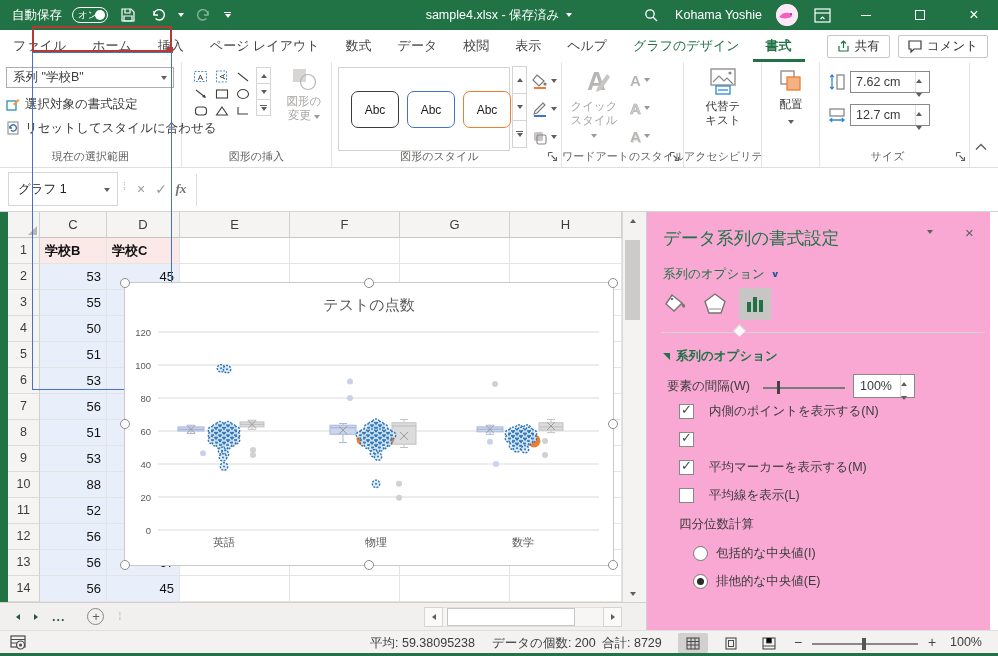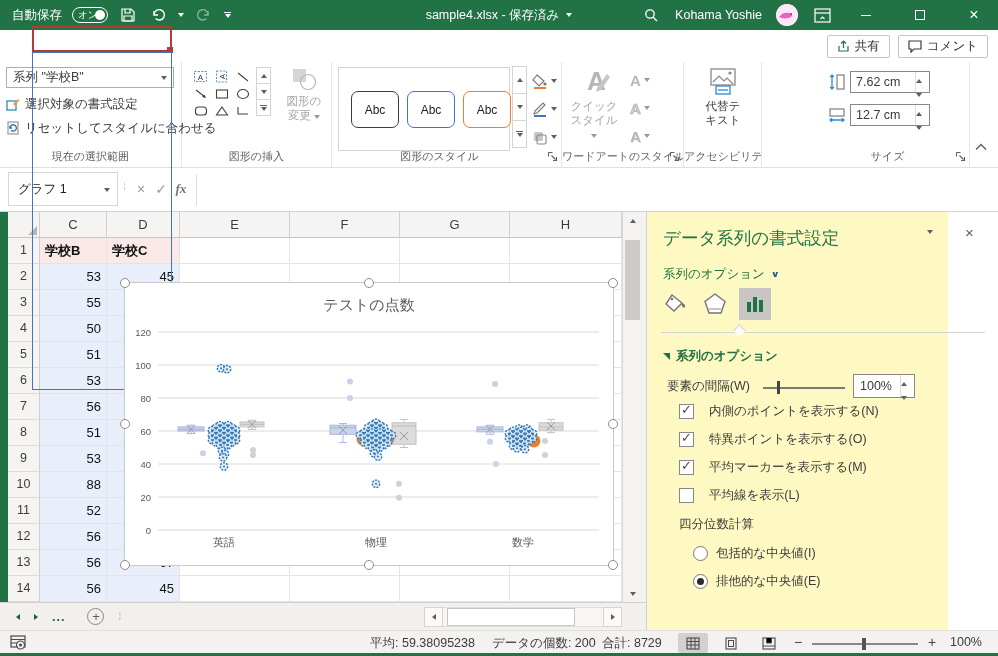--- a/index.html
+++ b/index.html
@@ -104,21 +104,21 @@
   .vscroll { position:absolute; left:622px; top:212px; width:20px; height:390px; background:#f4f3f2; border-left:1px solid #dcdad8; }
   .vbtn { position:absolute; left:0; width:20px; height:17px; display:flex; align-items:center; justify-content:center; }
   .vthumb { position:absolute; left:2px; top:28px; width:15px; height:80px; background:#cdcbc9; }
   .sheet-gap { position:absolute; left:642px; top:212px; width:4px; height:418px; background:#f4f3f2; }
 
   
   .chartbox { position:absolute; left:124px; top:282px; width:490px; height:284px; background:#fff; border:1px solid #cacaca; }
   .handle { position:absolute; width:10px; height:10px; border-radius:50%; background:#fff; border:1px solid #8c8c8c; }
 
   
-  .pane { position:absolute; left:646px; top:212px; width:302px; height:418px; background:#fef9c3; border-left:1px solid #d2d0ce; }
+  .pane { position:absolute; left:646px; top:212px; width:344px; height:418px; background:#f9a8d4; border-left:1px solid #d2d0ce; }
   .pane-title { position:absolute; left:16px; top:14px; font-size:17.5px; color:#217346; }
   .pane-topic { position:absolute; top:18px; color:#605e5c; }
   .pane-section { position:absolute; left:16px; top:54px; font-size:12.5px; color:#217346; display:flex; gap:6px; align-items:center; }
   .pane-section .chev { color:#2b579a; font-weight:bold; font-size:11px; transform:scaleY(.8); }
   .ptab { position:absolute; top:76px; width:32px; height:32px; display:flex; align-items:center; justify-content:center; }
   .ptab.sel { background:#c8c6c4; }
   .pane-div { position:absolute; left:14px; top:120px; width:324px; border-top:1px solid #d6d4d2; }
   .notch { position:absolute; left:88px; top:114px; width:9px; height:9px; background:#fcfbfa; border-top:1px solid #d6d4d2; border-left:1px solid #d6d4d2; transform:rotate(45deg); }
   .opt-head { position:absolute; left:16px; top:136px; font-size:12.5px; font-weight:bold; color:#217346; display:flex; align-items:center; gap:6px; }
   .tri-exp { width:0; height:0; border-top:7px solid #217346; border-left:7px solid transparent; }
@@ -229,20 +229,33 @@
           <span class="minbar"></span>
         </span>
       <span class="winbtn">
           <span class="maxbox"></span>
         </span>
       <span class="winbtn" style="font-size:16px">×</span>
     </div>
   </div>
 
   <div class="tabrow">
+    <div id="ribbon-tabs" style="display:flex">
+        <div class="rtab">ファイル</div>
+        <div class="rtab">ホーム</div>
+        <div class="rtab">挿入</div>
+        <div class="rtab">ページ レイアウト</div>
+        <div class="rtab">数式</div>
+        <div class="rtab">データ</div>
+        <div class="rtab">校閲</div>
+        <div class="rtab">表示</div>
+        <div class="rtab">ヘルプ</div>
+        <div class="rtab ctx">グラフのデザイン</div>
+        <div class="rtab ctx active">書式</div>
+      </div>
     <div class="tabrow-btns">
       <span class="chip">
         <svg width="13" height="13" viewBox="0 0 13 13">
             <path d="M2 6v5h9V6" fill="none" stroke="#217346" stroke-width="1.2"></path>
             <path d="M6.5 8V1.5M4 3.5 6.5 1 9 3.5" fill="none" stroke="#217346" stroke-width="1.2"></path>
           </svg>
         <span>共有</span>
       </span>
       <span class="chip">
         <svg width="14" height="13" viewBox="0 0 14 13">
@@ -447,20 +460,30 @@
             <circle cx="22" cy="5" r="1.6" fill="#8a8886"></circle>
             <rect x="8" y="18" width="14" height="8" fill="none" stroke="#2b88d8" stroke-width="1.3"></rect>
             <path d="M10 22h10" stroke="#2b88d8" stroke-width="1.3"></path>
           </svg>
         <div>代替テ</div>
         <div>キスト</div>
       </div>
       <div class="glabel">アクセシビリティ</div>
     </div>
 
+    <div class="rgroup" style="left:762px;width:58px">
+      <div class="bigbtn" style="left:0;top:6px;width:58px">
+        <svg width="26" height="26" viewBox="0 0 26 26">
+            <rect x="3" y="3" width="13" height="13" fill="none" stroke="#8a8886" stroke-width="1.3"></rect>
+            <rect x="9" y="9" width="13" height="13" fill="#f4b183" stroke="#ed7d31" stroke-width="1.3"></rect>
+          </svg>
+        <div><span>配置</span></div>
+        <div style="margin-top:2px"><span class="cdown"></span></div>
+      </div>
+    </div>
 
     <div class="rgroup" style="left:820px;width:150px">
       <div style="position:absolute;left:8px;top:11px">
         <svg width="18" height="18" viewBox="0 0 18 18">
             <path d="M4 2v14M2.2 4.2 4 2l1.8 2.2M2.2 13.8 4 16l1.8-2.2" fill="none" stroke="#2b88d8" stroke-width="1.3"></path>
             <rect x="9" y="2" width="7" height="14" fill="none" stroke="#8a8886" stroke-width="1.3"></rect>
           </svg>
       </div>
       <div class="spinbox" style="left:30px;top:9px;width:80px">
         <span class="val">7.62 cm</span>
@@ -999,21 +1022,20 @@
       </span>
     </div>
 
     <div id="pane-checks">
         <div class="chk-row" style="top: 190px;">
           <span class="chkbox on"></span>
           <span>内側のポイントを表示する(N)</span>
         </div>
         <div class="chk-row" style="top: 218px;">
           <span class="chkbox on"></span>
-          <span>特異ポイントを表示する(O)</span>
         </div>
         <div class="chk-row" style="top: 246px;">
           <span class="chkbox on"></span>
           <span>平均マーカーを表示する(M)</span>
         </div>
         <div class="chk-row" style="top: 274px;">
           <span class="chkbox"></span>
           <span>平均線を表示(L)</span>
         </div>
       </div>

